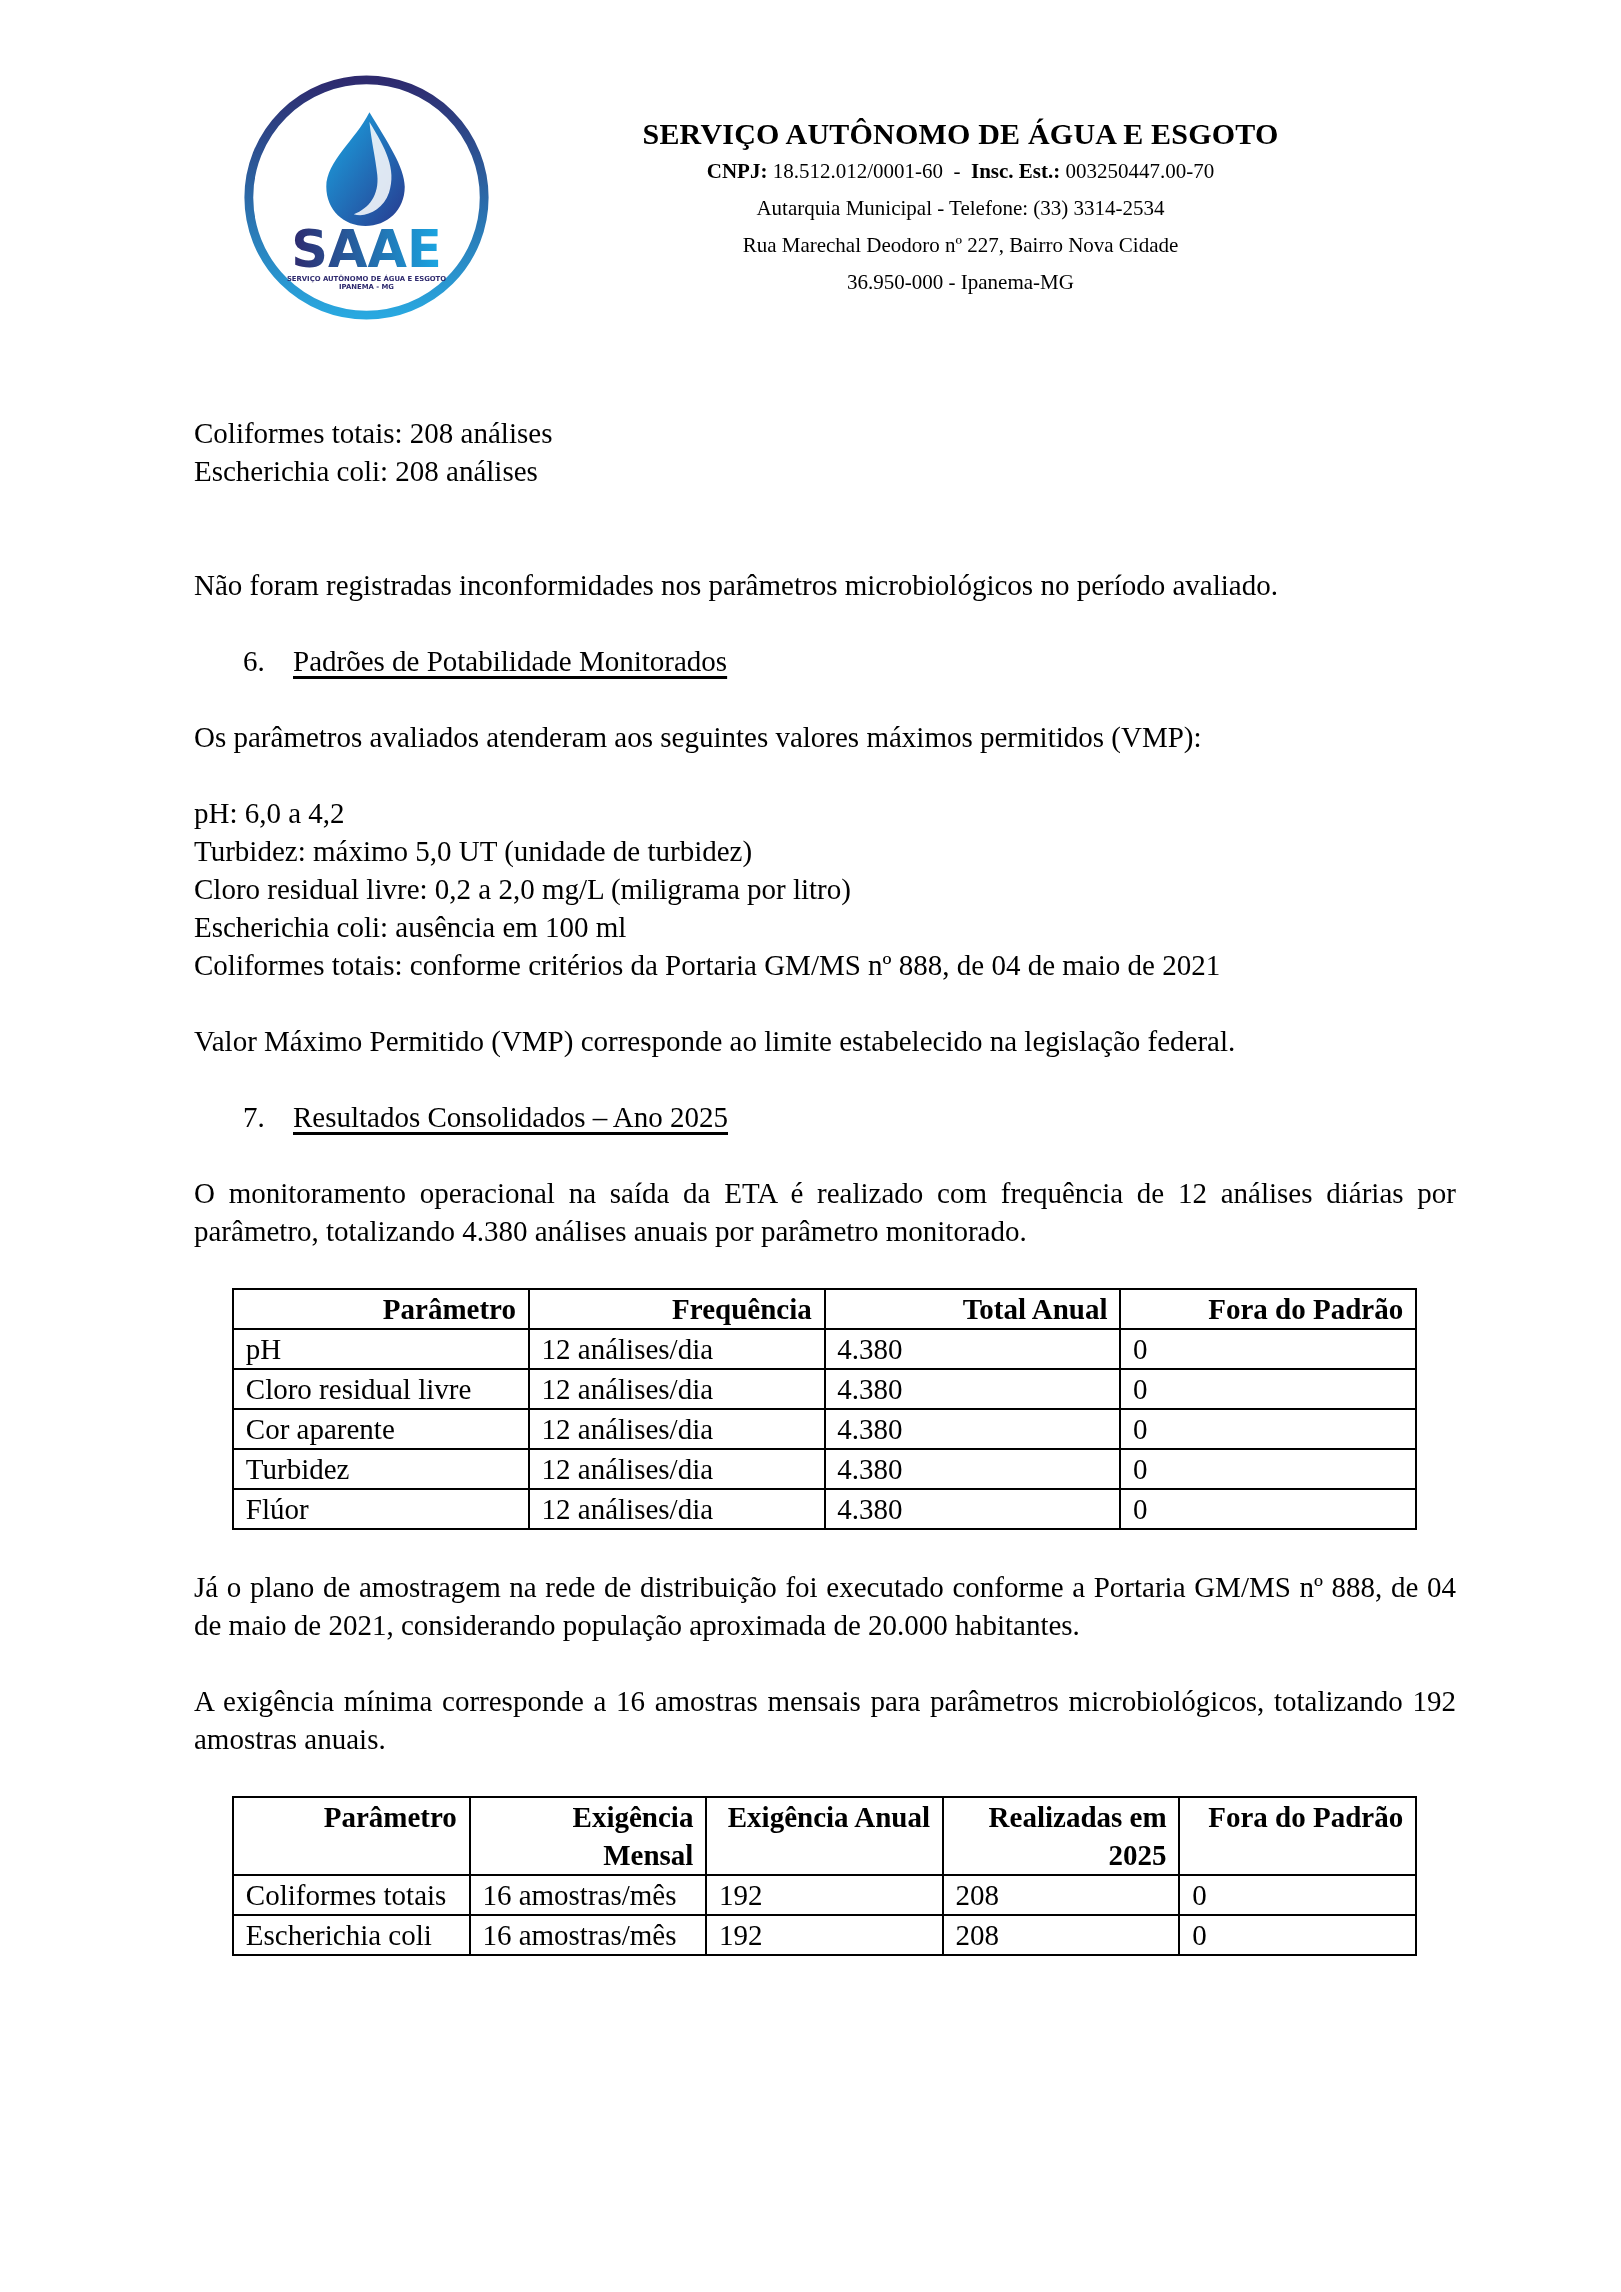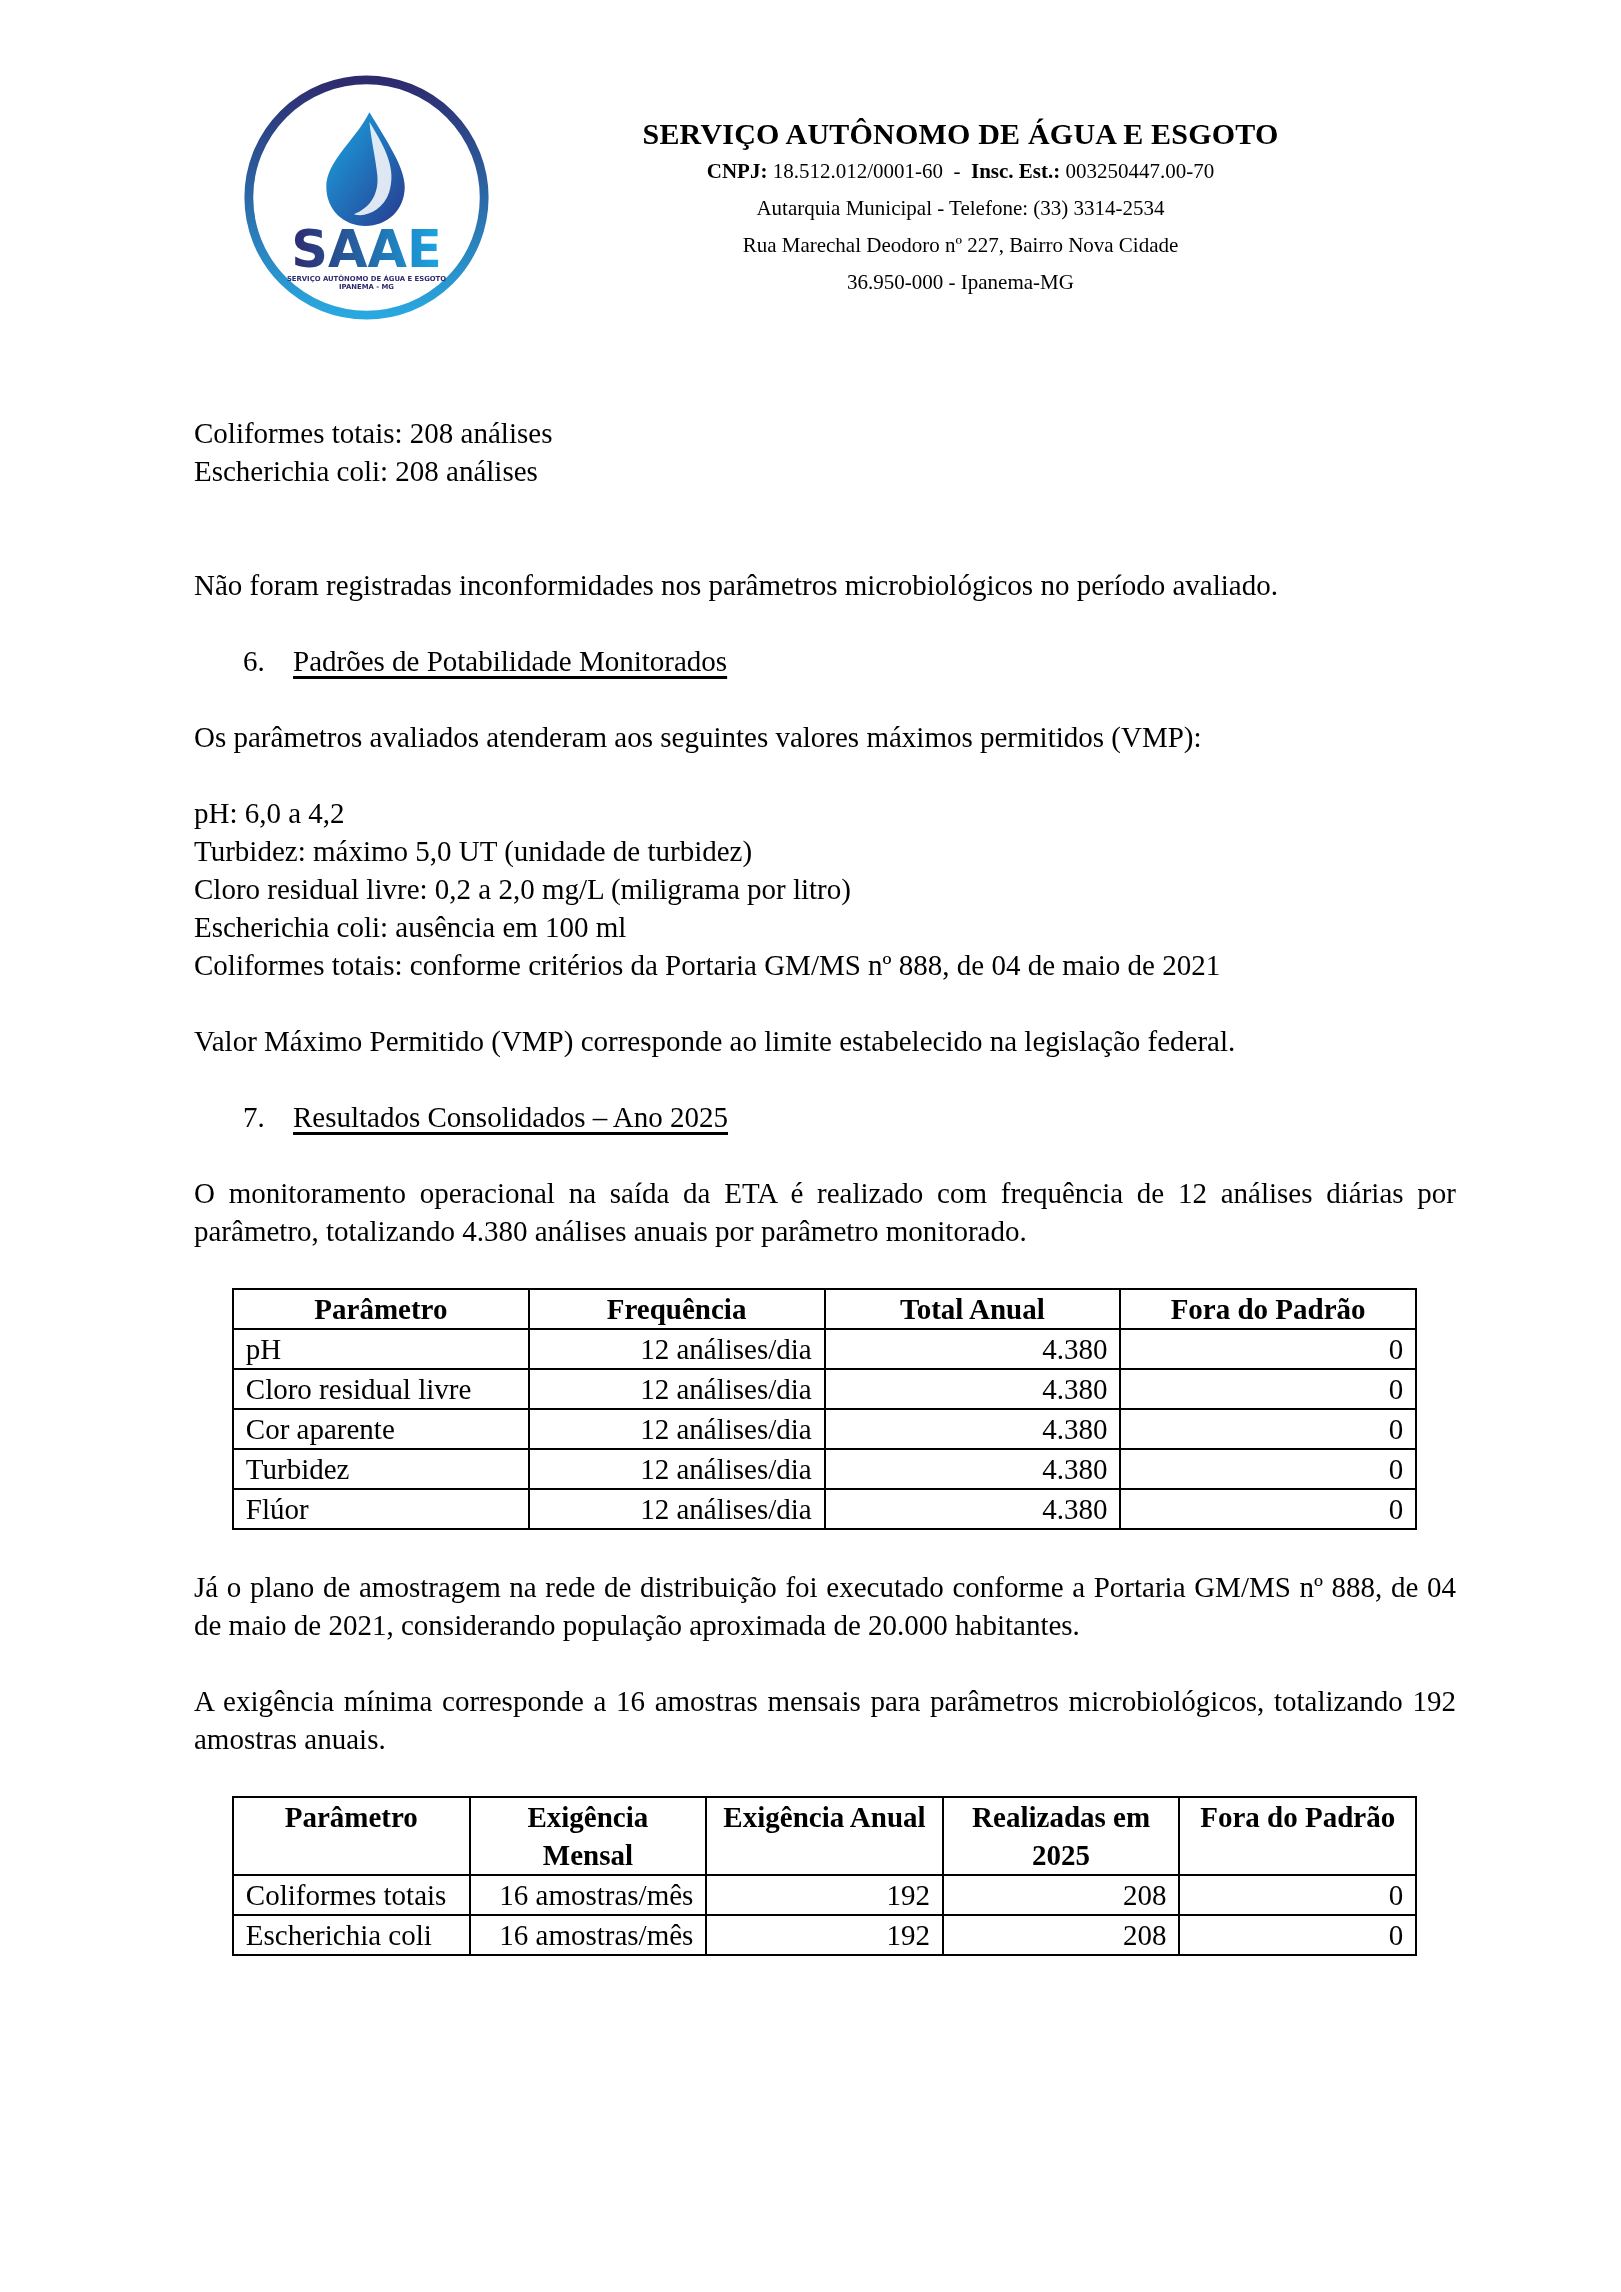--- a/index.html
+++ b/index.html
@@ -16,22 +16,22 @@
 
   .content { position: absolute; left: 194px; top: 414px; width: 1262px; font-size: 29px; line-height: 38px; }
   .p { margin: 0; text-align: justify; }
   .gap { height: 38px; }
   .h { font-weight: normal; margin: 0; padding-left: 49px; }
   .h .num { display: inline-block; width: 50px; }
   .h .t { text-decoration: underline; text-decoration-thickness: 2.9px; text-underline-offset: 4.9px; }
 
   table { border-collapse: collapse; font-size: 29px; line-height: 38px; margin-left: 38px; }
   td, th { border: 2px solid #000; padding: 0 11.8px; vertical-align: top; }
-  th { font-weight: bold; text-align: center; }
-  td.c { text-align: right; }
+  th { font-weight: bold; text-align: right; }
+  td.c { text-align: left; }
   td.l { text-align: left; }
   .t1 { width: 1185px; }
   .t1 th, .t1 td { width: 25%; }
   .t2 { width: 1185px; }
   .t2 th, .t2 td { width: 20%; }
 </style>
 </head>
 <body>
 
 <div class="logo">

